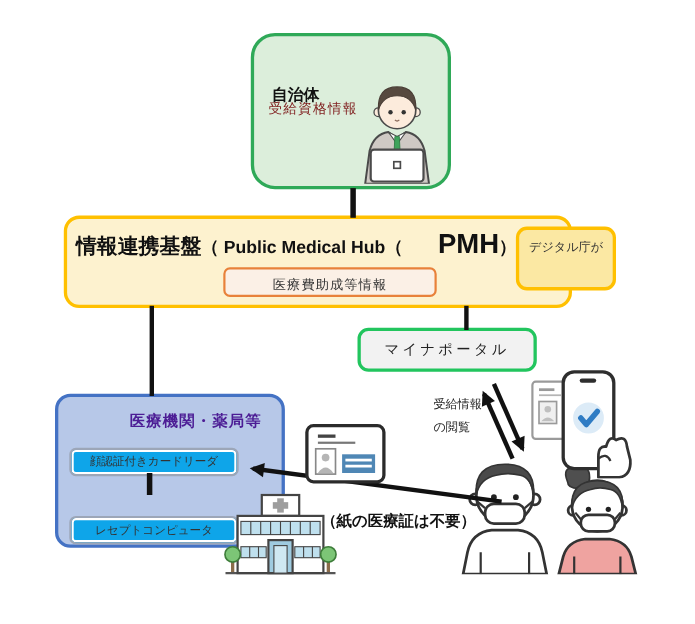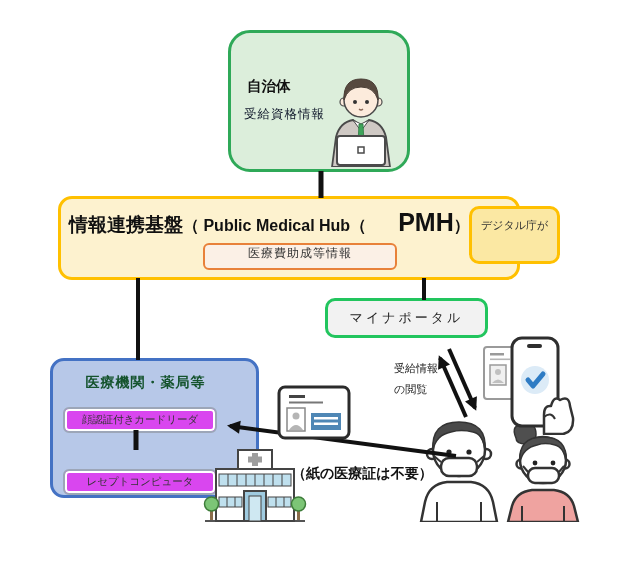--- a/index.html
+++ b/index.html
@@ -5,49 +5,49 @@
   html,body{margin:0;padding:0;background:#fff;}
   body{font-family:"Liberation Sans","DejaVu Sans",sans-serif;color:#1a1a1a;}
   #canvas{position:relative;width:632px;height:567px;background:#fff;overflow:hidden;}
   .abs{position:absolute;}
   .rbox{position:absolute;box-sizing:border-box;}
 
   
   .muni{left:228px;top:30px;width:182px;height:142px;background:#DCEEDB;
         border:3.5px solid #2FA958;border-radius:22px;z-index:2;}
   .muni-title{left:16px;top:44px;font-size:14.5px;font-weight:bold;color:#111;}
-  .muni-sub{left:13px;top:73px;font-size:12.5px;color:#0f172a;letter-spacing:1px;}
+  .muni-sub{left:13px;top:58px;font-size:12.5px;color:#7f1d1d;letter-spacing:1px;}
 
   
   .pmh{left:58px;top:196px;width:462px;height:84px;background:#FDF2CF;
        border:3.5px solid #FFC000;border-radius:14px;z-index:2;}
   .pmh-title{left:8px;top:9px;width:445px;font-weight:bold;color:#111;white-space:nowrap;}
   .pmh-title .jp{font-size:19px;}
   .pmh-title .en{font-size:16px;}
   .pmh-title .abbr{font-size:25px;margin-left:32px;}
   .pmh-tag{left:142px;top:44px;width:190px;height:23px;background:#FBF0E6;
-           border:2.5px solid #E8813A;border-radius:6px;display:flex;align-items:flex-start;
+           border:2.5px solid #E8813A;border-radius:6px;display:flex;align-items:flex-end;
            justify-content:center;font-size:12px;color:#333;letter-spacing:1px;}
 
   
   .agency{left:469px;top:206px;width:91px;height:58px;background:#FBE8A3;
           border:3px solid #FFC000;border-radius:10px;z-index:3;
           padding:7px 0 0 9px;font-size:11px;line-height:1.75;color:#333;}
 
   
   .portal{left:325px;top:298px;width:163px;height:40px;background:#F2F2F2;
           border:3px solid #22c55e;border-radius:10px;display:flex;align-items:center;
           justify-content:center;font-size:13px;letter-spacing:3px;color:#222;z-index:2;}
 
   
   .medorg{left:50px;top:358px;width:209px;height:140px;background:#B7C8E8;
           border:3px solid #4472C4;border-radius:14px;z-index:2;}
-  .medorg-title{left:0;top:13px;width:185px;text-align:center;font-size:14px;
-                font-weight:bold;color:#14532d;letter-spacing:1px;}
-  .device{left:10px;width:154px;height:26px;background:#d946ef;border:2px solid #9CA6B8;
+  .medorg-title{left:0;top:13px;width:185px;text-align:right;font-size:14px;
+                font-weight:bold;color:#4c1d95;letter-spacing:1px;}
+  .device{left:10px;width:154px;height:26px;background:#0ea5e9;border:2px solid #9CA6B8;
           border-radius:6px;display:flex;align-items:center;justify-content:center;
           font-size:10.5px;color:#333;box-shadow:inset 0 0 0 2px #fff;}
   .device1{top:46px;}
   .device2{top:88px;margin-top:20px;}
 
   
   .note{position:absolute;font-size:11px;color:#222;line-height:21px;z-index:2;}
   .note-bold{position:absolute;font-size:14px;font-weight:bold;color:#111;z-index:4;}
 
   .illus{position:absolute;z-index:4;}

